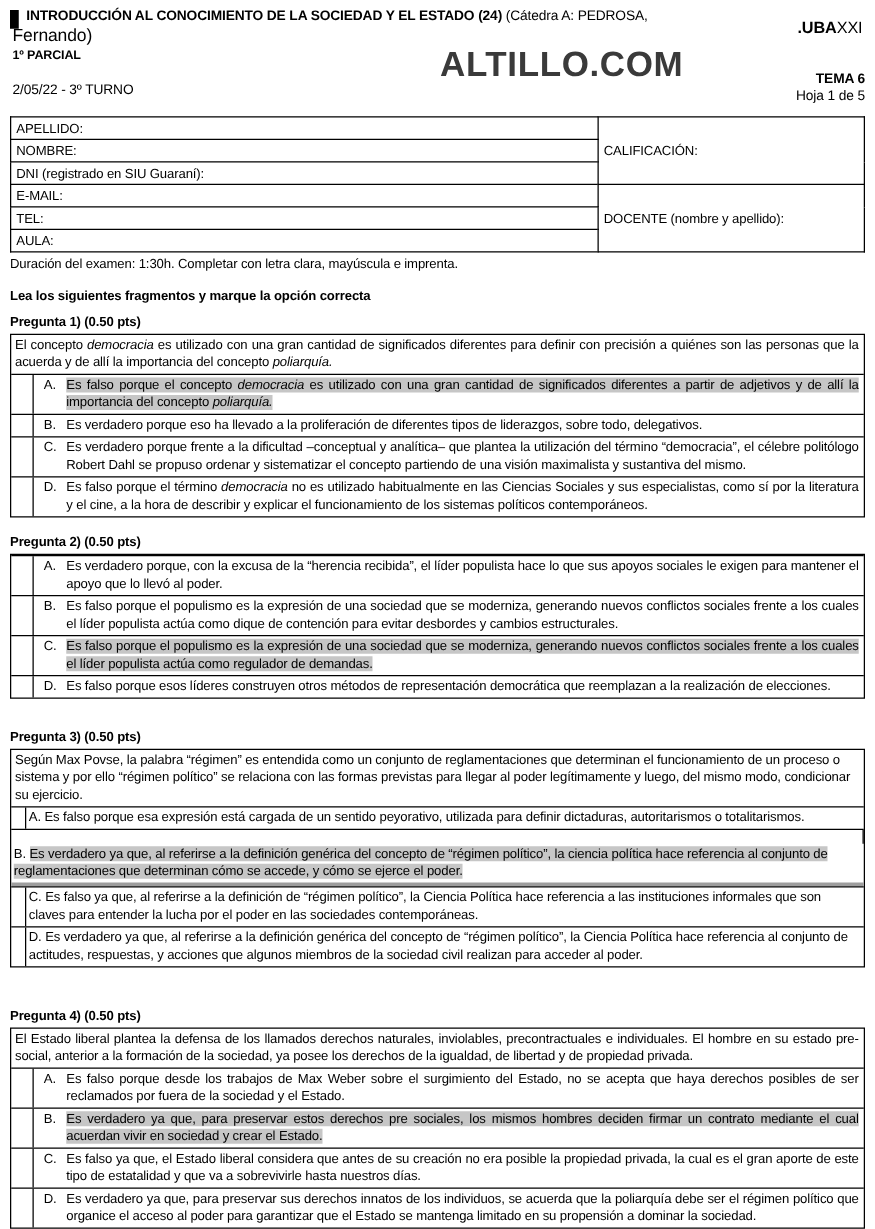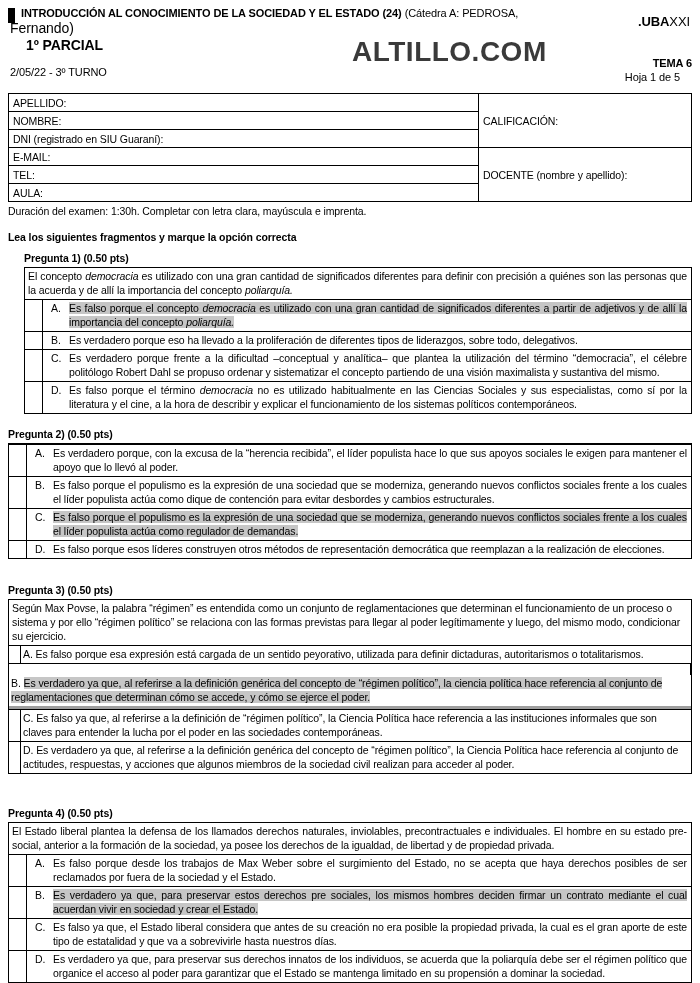--- a/index.html
+++ b/index.html
@@ -12,44 +12,44 @@
   }
   .b { font-weight: bold; }
   .it { font-style: italic; }
   .hl { background: #c6c6c6; }
 
   
   header { position: relative; height: 80px; }
   .marker { position: absolute; left: 0; top: 2px; width: 7px; height: 15px; background: #000; }
   .title-line1 { margin-left: 13px; max-width: 580px; font-size: 11px; line-height: 15px; }
   .title-line2 { margin-left: 2px; font-size: 14px; line-height: 15px; }
-  .parcial { margin-left: 18px; margin-top: 2px; font-size: 14px; }
+  .parcial { margin-left: 2px; margin-top: 2px; font-size: 10px; }
   .date-turn { margin-left: 2px; margin-top: 13px; font-size: 11px; }
   .altillo {
     position: absolute; left: 344px; top: 32px;
     font-size: 28px; line-height: 28px; font-weight: bold;
     color: #3a3a3a; letter-spacing: 0.5px;
   }
   .uba-logo { position: absolute; right: 2px; top: 9px; font-size: 13px; }
   .uba-logo .light { font-weight: normal; }
   .tema { position: absolute; right: 0; top: 50px; font-size: 11px; }
-  .hoja { position: absolute; right: 12px; top: 64px; font-size: 11px; }
+  .hoja { position: absolute; right: 0; top: 64px; font-size: 11px; }
 
   
   table.student { width: 100%; border-collapse: collapse; margin-top: 7px; table-layout: fixed; }
   table.student td { border: 1px solid #000; padding: 1px 4px; height: 15px; vertical-align: middle; }
   td.right-col { width: 204px; }
   td.docente-cell { vertical-align: top; padding-top: 2px; }
 
   .duration { margin-top: 2px; }
   .instructions { margin-top: 12px; }
 
   
   #questions .question { margin-top: 13px; }
-  #questions .question:nth-child(1) { margin-top: 7px; margin-left: 16px; }
+  #questions .question:nth-child(1) { margin-top: 7px; }
   #questions .question:nth-child(3) { margin-top: 24px; }
   #questions .question:nth-child(4) { margin-top: 32px; }
   .q-label { margin-bottom: 2px; }
   .q-box { border: 1px solid #000; }
   .q-stem { padding: 1px 4px 2px 3px; text-align: justify; }
   .opt-row { display: flex; border-top: 1px solid #000; align-items: stretch; }
   .mark-cell { flex: 0 0 17px; border-right: 1px solid #000; }
   .opt-letter { flex: 0 0 26px; box-sizing: border-box; padding: 1px 0 2px 8px; }
   .opt-text { flex: 1; padding: 1px 4px 2px 0; text-align: justify; }
   .ragged .q-stem { text-align: left; }

